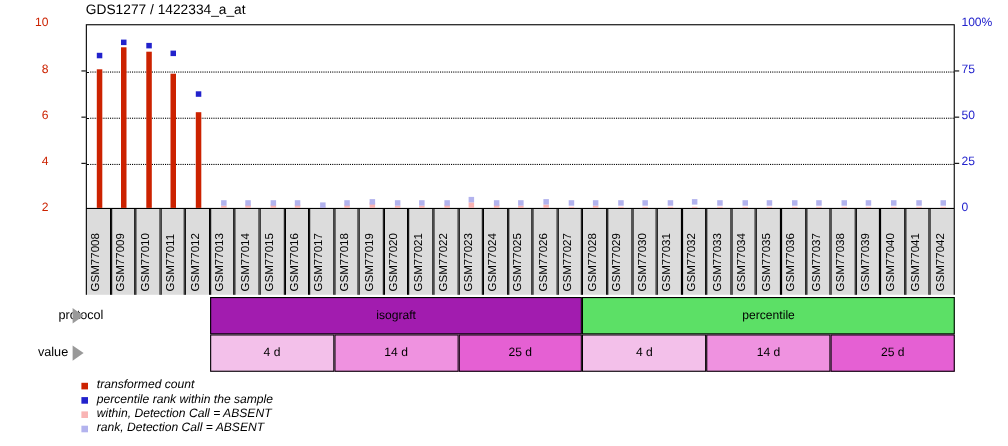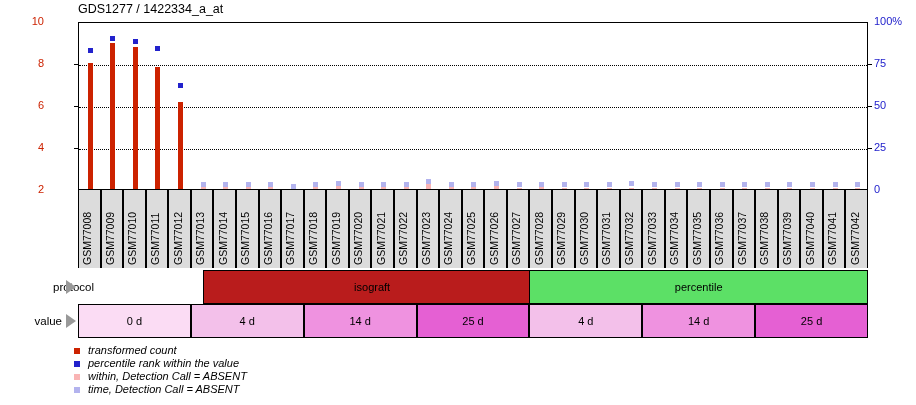--- a/index.html
+++ b/index.html
@@ -376,41 +376,40 @@
         <span class="lbltext">GSM77041</span>
       </div>
       <div class="lblcell" style="left: 767.429px; width: 22.5714px;">
         <span class="lbltext">GSM77042</span>
       </div>
     </div>
 
   <div class="rowlabel" id="protocollabel">protocol</div>
   <div class="arrow" id="protocolarrow"></div>
   <div class="annrow" id="protocolrow">
-      <div class="anncell" style="left: 112.857px; width: 338.571px; background: #b91c1c; margin-left: 12px;">isograft</div>
+      <div class="anncell" style="left: 112.857px; width: 338.571px; background: #a21caf;">isograft</div>
       <div class="anncell" style="left: 451.429px; width: 338.571px; background: rgb(92, 224, 102);">percentile</div>
     </div>
 
   <div class="rowlabel" id="timelabel">value</div>
   <div class="arrow" id="timearrow"></div>
   <div class="annrow" id="timerow">
-      <div class="anncell" style="left: 0px; width: 112.857px; background: rgb(251, 220, 244);">0 d</div>
       <div class="anncell" style="left: 112.857px; width: 112.857px; background: rgb(243, 192, 234);">4 d</div>
       <div class="anncell" style="left: 225.714px; width: 112.857px; background: rgb(239, 146, 224);">14 d</div>
       <div class="anncell" style="left: 338.571px; width: 112.857px; background: rgb(229, 96, 211);">25 d</div>
       <div class="anncell" style="left: 451.429px; width: 112.857px; background: rgb(243, 192, 234);">4 d</div>
       <div class="anncell" style="left: 564.286px; width: 112.857px; background: rgb(239, 146, 224);">14 d</div>
       <div class="anncell" style="left: 677.143px; width: 112.857px; background: rgb(229, 96, 211);">25 d</div>
     </div>
 
   <div id="legend">
       <div class="legitem"><span class="legswatch" style="background: rgb(204, 34, 0);"></span><span>transformed count</span></div>
-      <div class="legitem"><span class="legswatch" style="background: rgb(34, 34, 204);"></span><span>percentile rank within the value</span></div>
+      <div class="legitem"><span class="legswatch" style="background: rgb(34, 34, 204);"></span><span>percentile rank within the sample</span></div>
       <div class="legitem"><span class="legswatch" style="background: rgb(249, 180, 180);"></span><span>within, Detection Call = ABSENT</span></div>
-      <div class="legitem"><span class="legswatch" style="background: rgb(179, 179, 238);"></span><span>time, Detection Call = ABSENT</span></div>
+      <div class="legitem"><span class="legswatch" style="background: rgb(179, 179, 238);"></span><span>rank, Detection Call = ABSENT</span></div>
     </div>
 
 <div class="ytick" style="top: 184px;">2</div>
     <div class="ytick" style="top: 142px;">4</div>
     <div class="tickmark l" style="top: 148px;"></div>
     <div class="ytick" style="top: 100px;">6</div>
     <div class="tickmark l" style="top: 106px;"></div>
     <div class="ytick" style="top: 58px;">8</div>
     <div class="tickmark l" style="top: 64px;"></div>
     <div class="ytick" style="top: 16px;">10</div>

